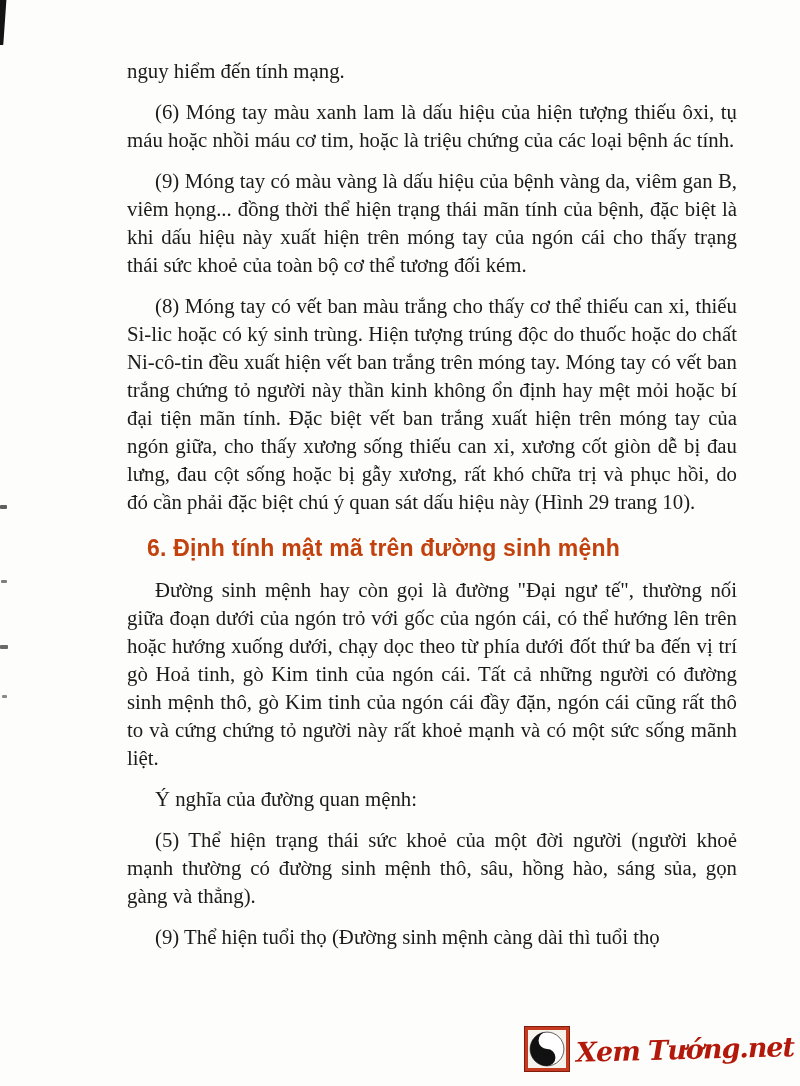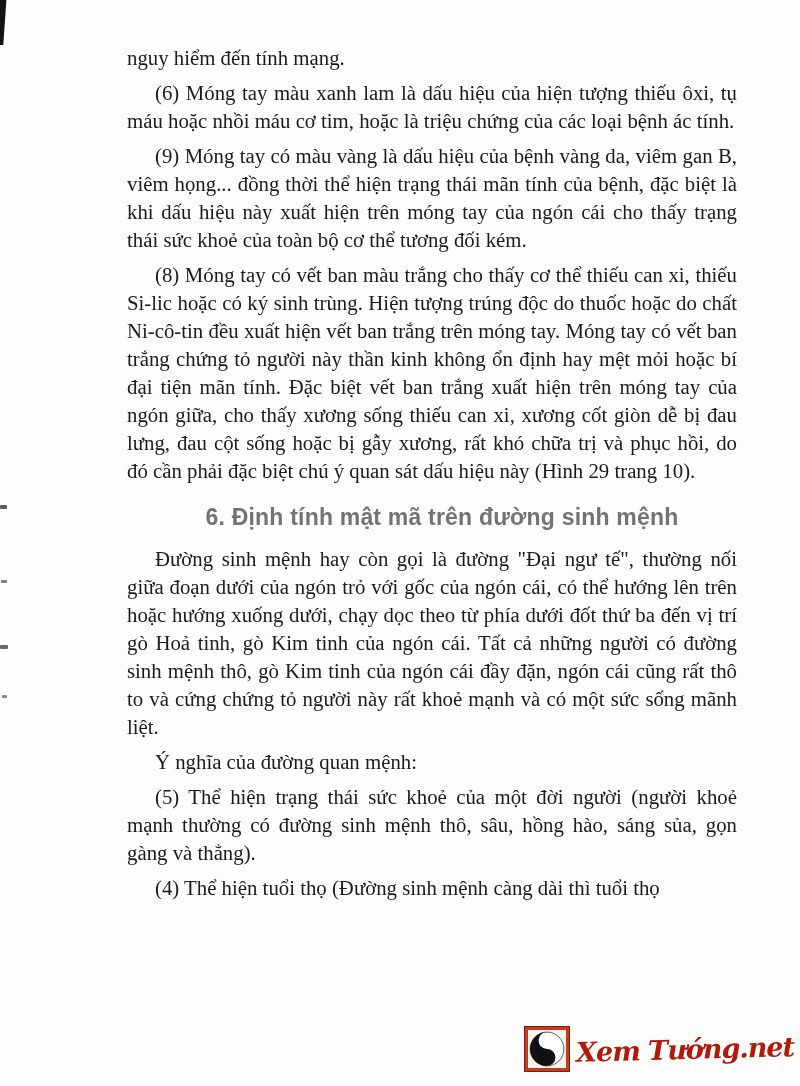--- a/index.html
+++ b/index.html
@@ -21,29 +21,29 @@
   .a4{left:2px;top:695px;width:5px;height:3px;opacity:.55;}
 
   .text-block{
     position:absolute;
     left:127px;top:44px;
     width:610px;
     font-size:20.8px;
     line-height:28px;
     text-align:justify;
   }
-  .text-block p{margin:0 0 7px 0;}
+  .text-block p{margin:13px 0 7px 0;}
   .text-block p.indent{text-indent:28px;}
   h2.section-heading{
     font-family:"Liberation Sans", sans-serif;
     font-weight:bold;
     font-size:23px;
     margin:18px 0 14px 20px;
-    text-align:center;
-    color:#737373;
+    text-align:left;
+    color:#c2410c;
     letter-spacing:.2px;
   }
   .page-number{
     position:absolute;
     left:127px;top:1084px;
     font-family:Liberation Sans, sans-serif;
     font-size:23px;
     font-weight:bold;
     color:#222;
   }
@@ -90,21 +90,21 @@
     <p>nguy hiểm đến tính mạng.</p>
     <p class="indent">(6) Móng tay màu xanh lam là dấu hiệu của hiện tượng thiếu ôxi, tụ máu hoặc nhồi máu cơ tim, hoặc là triệu chứng của các loại bệnh ác tính.</p>
     <p class="indent">(9) Móng tay có màu vàng là dấu hiệu của bệnh vàng da, viêm gan B, viêm họng... đồng thời thể hiện trạng thái mãn tính của bệnh, đặc biệt là khi dấu hiệu này xuất hiện trên móng tay của ngón cái cho thấy trạng thái sức khoẻ của toàn bộ cơ thể tương đối kém.</p>
     <p class="indent">(8) Móng tay có vết ban màu trắng cho thấy cơ thể thiếu can xi, thiếu Si-lic hoặc có ký sinh trùng. Hiện tượng trúng độc do thuốc hoặc do chất Ni-cô-tin đều xuất hiện vết ban trắng trên móng tay. Móng tay có vết ban trắng chứng tỏ người này thần kinh không ổn định hay mệt mỏi hoặc bí đại tiện mãn tính. Đặc biệt vết ban trắng xuất hiện trên móng tay của ngón giữa, cho thấy xương sống thiếu can xi, xương cốt giòn dễ bị đau lưng, đau cột sống hoặc bị gẫy xương, rất khó chữa trị và phục hồi, do đó cần phải đặc biệt chú ý quan sát dấu hiệu này (Hình 29 trang 10).</p>
 
     <h2 class="section-heading">6. Định tính mật mã trên đường sinh mệnh</h2>
 
     <p class="indent">Đường sinh mệnh hay còn gọi là đường "Đại ngư tế", thường nối giữa đoạn dưới của ngón trỏ với gốc của ngón cái, có thể hướng lên trên hoặc hướng xuống dưới, chạy dọc theo từ phía dưới đốt thứ ba đến vị trí gò Hoả tinh, gò Kim tinh của ngón cái. Tất cả những người có đường sinh mệnh thô, gò Kim tinh của ngón cái đầy đặn, ngón cái cũng rất thô to và cứng chứng tỏ người này rất khoẻ mạnh và có một sức sống mãnh liệt.</p>
     <p class="indent">Ý nghĩa của đường quan mệnh:</p>
     <p class="indent">(5) Thể hiện trạng thái sức khoẻ của một đời người (người khoẻ mạnh thường có đường sinh mệnh thô, sâu, hồng hào, sáng sủa, gọn gàng và thẳng).</p>
-    <p class="indent">(4) Thể hiện tuổi thọ (Đường sinh mệnh càng dài thì tuổi thọ</p>
+    <p class="indent">(9) Thể hiện tuổi thọ (Đường sinh mệnh càng dài thì tuổi thọ</p>
   </main>
 
   <div class="page-number">96</div>
 
   <div class="watermark">
     <span class="wm-logo">
       <span class="wm-logo-inner">
         <svg width="36" height="36" viewBox="0 0 100 100" aria-hidden="true">
           <circle cx="50" cy="50" r="47" fill="#ffffff" stroke="#222" stroke-width="2"></circle>
           <path d="M50,3 A47,47 0 0,0 50,97 A23.5,23.5 0 0,0 50,50 A23.5,23.5 0 0,1 50,3 Z" fill="#111"></path>

